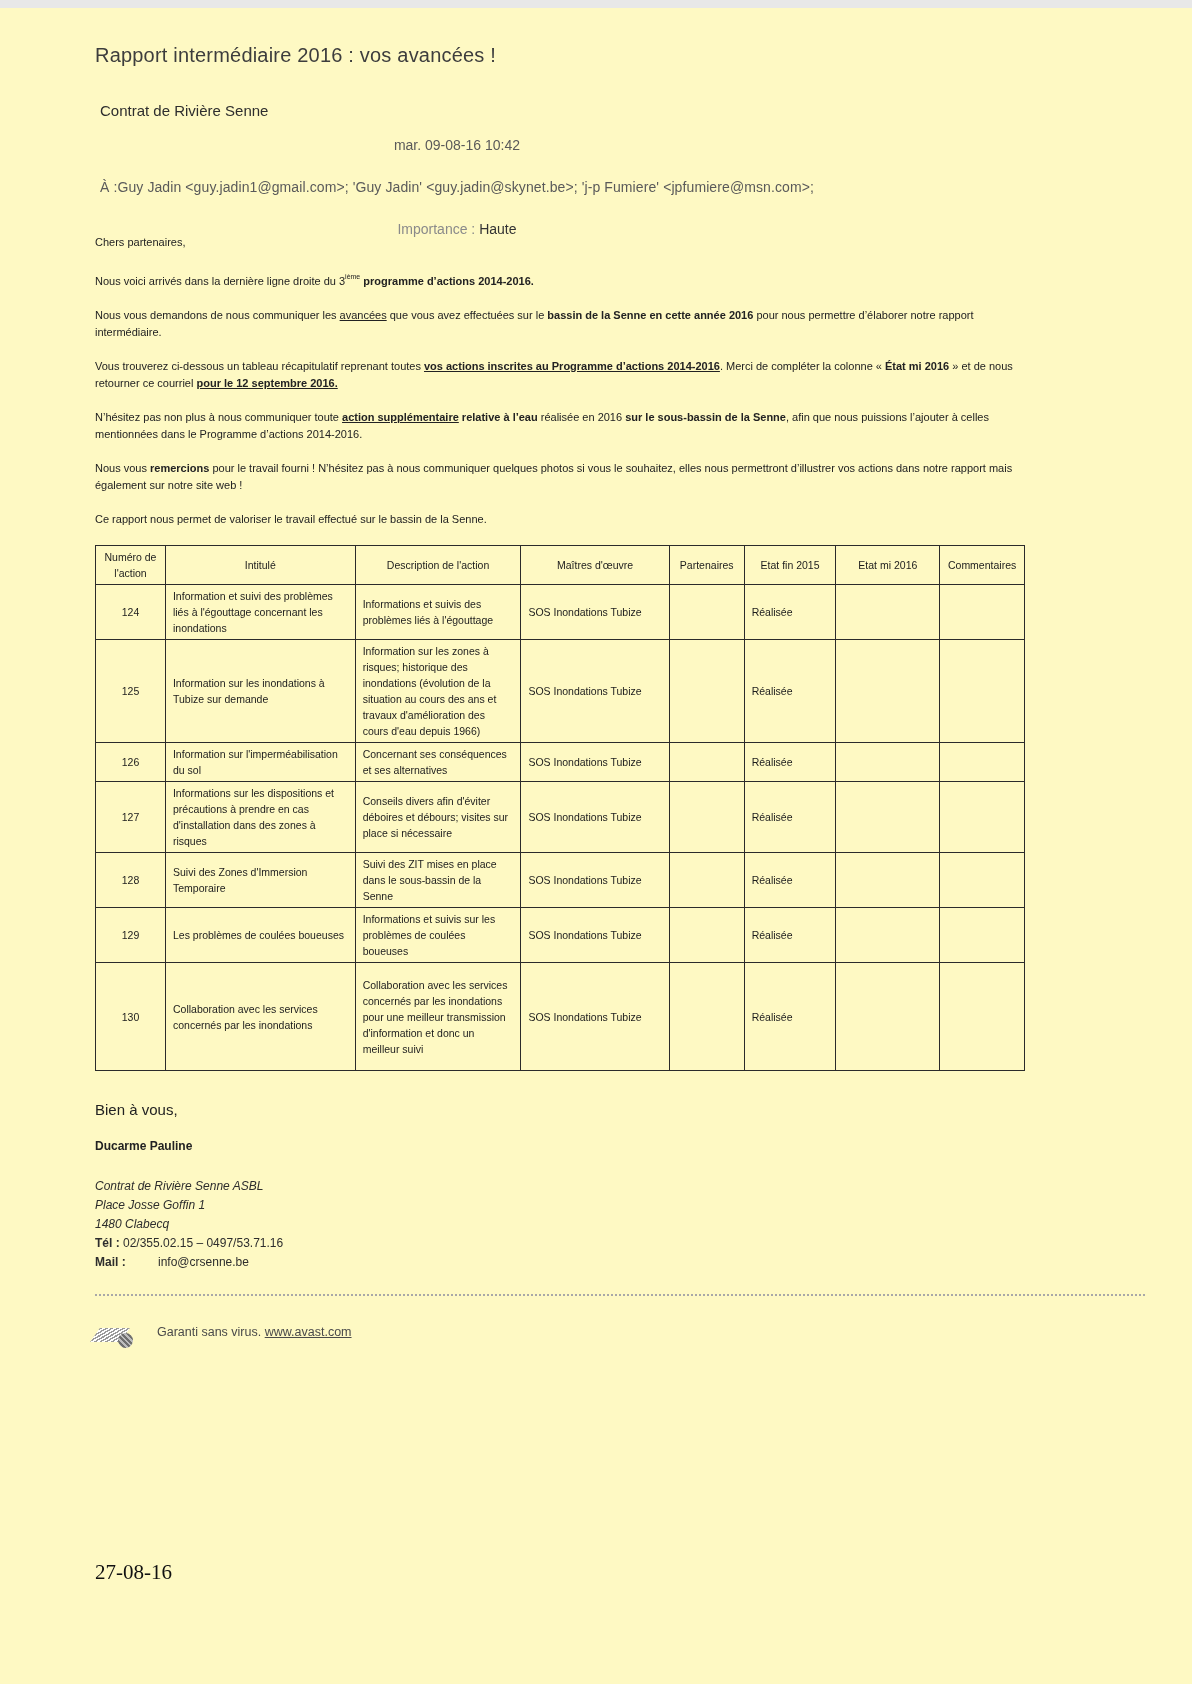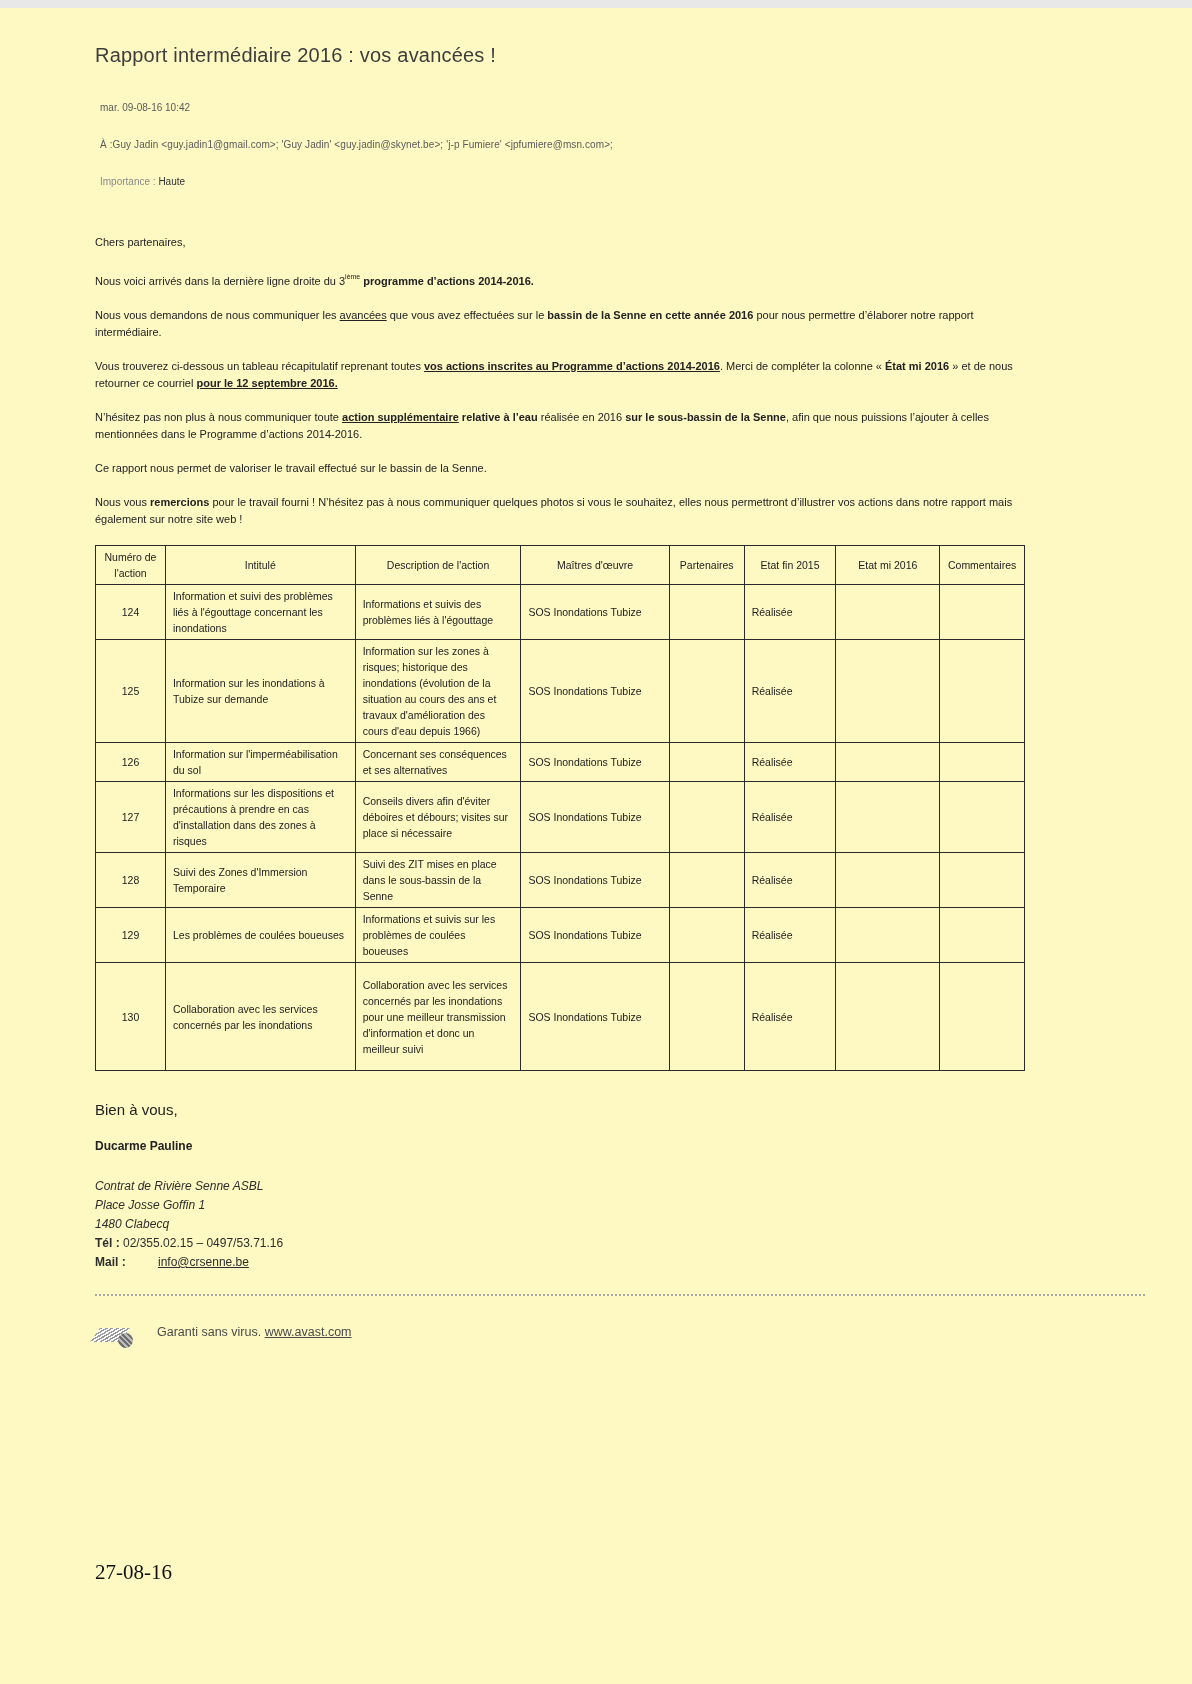--- a/index.html
+++ b/index.html
@@ -12,21 +12,21 @@
     color:#1f1f1f;
     overflow:hidden;
   }
   
   .email-title{
     position:absolute;left:95px;top:36px;
     font-size:20px;font-weight:400;color:#3d3d3d;letter-spacing:.2px;
   }
   .meta{position:absolute;left:100px;top:94px;}
   .sender{font-size:15px;color:#2e2e2e;margin-bottom:18px;}
-  .meta-line{font-size:10px;color:#5a5a5a;margin-bottom:4px;}
+  .meta-line{font-size:14px;color:#5a5a5a;margin-bottom:4px;text-align:center;}
   .meta-date{margin-bottom:26px;}
   .meta-to{margin-bottom:26px;letter-spacing:.1px;}
   .imp-label{color:#8a8a8a;}
   .imp-value{color:#333;}
   
   .email-body{
     position:absolute;left:95px;top:226px;width:930px;
     font-size:11px;line-height:17px;color:#222;
   }
   .email-body p{margin:0 0 17px 0;}
@@ -62,21 +62,21 @@
   th.c-comm,td.c-comm{border-right:none;overflow:hidden;white-space:nowrap;text-align:left;padding-left:10px;}
   tr.hdr{height:38px;}
   tr.r0{height:42px;} tr.r1{height:94px;} tr.r2{height:38px;} tr.r3{height:56px;}
   tr.r4{height:38px;} tr.r5{height:38px;} tr.r6{height:108px;}
   
   .closing{margin-top:30px;margin-bottom:20px;font-size:15px;}
   .sig-name{font-weight:bold;font-size:12px;margin-bottom:22px;}
   .sig-block{font-size:12px;line-height:19px;color:#2d2d2d;}
   .sig-block .it{font-style:italic;}
   .sig-label{font-weight:bold;}
-  .sig-link{text-decoration:underline;color:#2d2d2d;padding-left:29px;}
+  .sig-link{color:#2d2d2d;padding-left:29px;}
   .divider{
     margin-top:22px;width:1050px;
     border-top:2px dotted #a8a8a8;height:0;
   }
   .avast-line{
     margin-top:28px;display:flex;gap:22px;
     font-size:12.5px;color:#4a4a4a;
   }
   .avast-logo{position:relative;width:40px;height:24px;flex:0 0 auto;}
   .avast-swoosh{
@@ -98,40 +98,41 @@
   }
 </style>
 </head>
 <body>
 
 <div class="page">
 
   <div class="email-title">Rapport intermédiaire 2016 : vos avancées !</div>
 
   <div class="meta">
+    <div class="sender">Contrat de Rivière Senne</div>
     <div class="meta-line meta-date">mar. 09-08-16 10:42</div>
     <div class="meta-line meta-to">À :Guy Jadin &lt;guy.jadin1@gmail.com&gt;; 'Guy Jadin' &lt;guy.jadin@skynet.be&gt;; 'j-p Fumiere' &lt;jpfumiere@msn.com&gt;;</div>
     <div class="meta-line"><span class="imp-label">Importance :</span> <span class="imp-value">Haute</span></div>
   </div>
 
   <div class="email-body">
 
     <p>Chers partenaires,</p>
 
     <p><span>Nous voici arrivés dans la dernière ligne droite du 3</span><sup class="ord">ième</sup><span class="b"> programme d’actions 2014-2016.</span></p>
 
     <p><span>Nous vous demandons de nous communiquer les </span><span class="u">avancées</span><span> que vous avez effectuées sur le </span><span class="b">bassin de la Senne en cette année 2016</span><span> pour nous permettre d’élaborer notre rapport intermédiaire.</span></p>
 
     <p><span>Vous trouverez ci-dessous un tableau récapitulatif reprenant toutes </span><span class="bu">vos actions inscrites au Programme d’actions 2014-2016</span><span>. Merci de compléter la colonne « </span><span class="b">État mi 2016</span><span> » et de nous retourner ce courriel </span><span class="bu">pour le 12 septembre 2016.</span></p>
 
     <p><span>N’hésitez pas non plus à nous communiquer toute </span><span class="bu">action supplémentaire</span><span class="b"> relative à l’eau</span><span> réalisée en 2016 </span><span class="b">sur le sous-bassin de la Senne</span><span>, afin que nous puissions l’ajouter à celles mentionnées dans le Programme d’actions 2014-2016.</span></p>
 
+    <p><span>Nous vous </span><span class="b">remercions</span><span> pour le travail fourni ! N’hésitez pas à nous communiquer quelques photos si vous le souhaitez, elles nous permettront d’illustrer vos actions dans notre rapport mais également sur notre site web !</span></p>
+
     <p>Ce rapport nous permet de valoriser le travail effectué sur le bassin de la Senne.</p>
-
-    <p><span>Nous vous </span><span class="b">remercions</span><span> pour le travail fourni ! N’hésitez pas à nous communiquer quelques photos si vous le souhaitez, elles nous permettront d’illustrer vos actions dans notre rapport mais également sur notre site web !</span></p>
 
     <table class="actions">
       <colgroup>
         <col class="col-num">
           <col class="col-int">
           <col class="col-desc">
           <col class="col-maitre">
         <col class="col-part">
           <col class="col-e15">
           <col class="col-e16">

